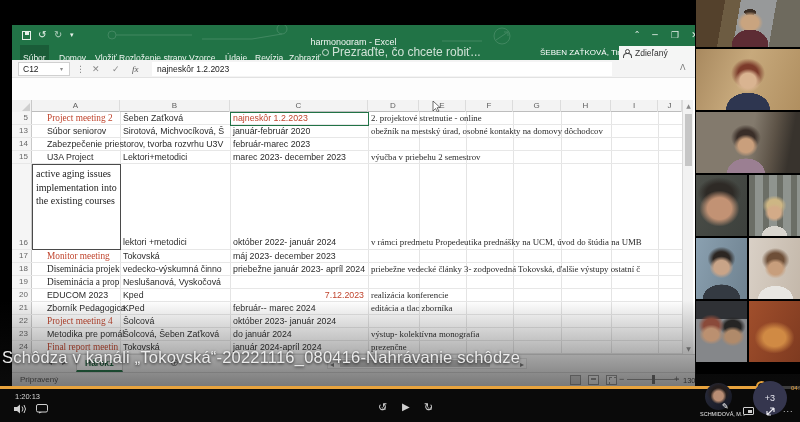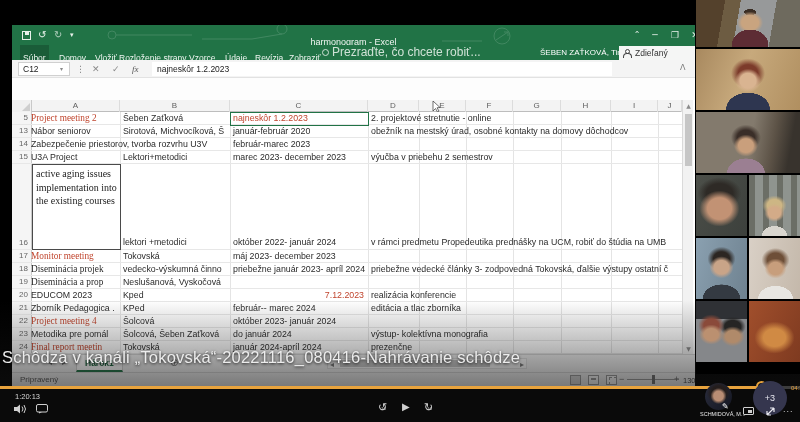--- a/index.html
+++ b/index.html
@@ -42,21 +42,21 @@
   .chl{position:absolute;top:0;height:12px;line-height:12px;text-align:center;font-size:8px;color:#5f5f5f;border-right:1px solid #dcdcdc;}
   #corner{left:0;top:0;width:20px;height:12px;border-right:1px solid #c9c9c9;background:#f1f1f1;}
   #corner:before{content:"";position:absolute;right:1px;bottom:1px;border-left:8px solid transparent;border-bottom:8px solid #cfcfcf;}
   
   #grid{left:0;top:87px;width:670px;height:242px;background:#fff;overflow:hidden;}
   .vline{position:absolute;top:0;width:1px;height:242px;background:#e4e4e4;}
   .row{position:absolute;left:0;width:670px;height:13px;border-bottom:1px solid #e7e7e7;}
   .rn{position:absolute;left:0;top:0;width:20px;height:100%;background:#f5f5f5;border-right:1px solid #c9c9c9;
       font-size:8px;color:#666;text-align:right;padding-right:3px;line-height:12px;display:flex;align-items:flex-end;justify-content:flex-end;}
   .cell{position:absolute;top:0;height:13px;line-height:13px;font-size:8.8px;color:#2b2b2b;white-space:nowrap;overflow:hidden;padding-left:3px;}
-  .ca{left:16px;width:88px;} .cb{left:108px;width:110px;} .cc{left:218px;width:138px;} .cd{left:356px;width:314px;overflow:visible;}
+  .ca{left:32px;width:88px;} .cb{left:108px;width:110px;} .cc{left:218px;width:138px;} .cd{left:356px;width:314px;overflow:visible;font-family:Liberation Serif, serif;}
   .red{color:#c0452e;}
   .serif{font-family:"Liberation Serif",serif;font-size:9.3px;}
   .span2{width:198px;}
   .rright{text-align:right;padding-right:4px;}
   .tallrow .cell{top:auto;bottom:0;}
   #a16box{left:20px;top:139px;width:89px;height:86px;border:1.5px solid #4a4a4a;background:#fff;
           font-family:"Liberation Serif",serif;font-size:10px;line-height:13.5px;color:#222;padding:2px 3px;}
   #c12sel{left:218px;top:87px;width:139px;height:14px;border:1px solid #217346;pointer-events:none;}
   
   #vsb{left:670px;top:75px;width:11px;height:254px;background:#f2f2f2;border-left:1px solid #dadada;}
@@ -246,42 +246,42 @@
 
       <div class="row" style="top:0">
         <span class="rn">5</span>
         <span class="cell ca serif red">Project meeting 2</span>
         <span class="cell cb">Šeben Zaťková</span>
         <span class="cell cc red">najneskôr 1.2.2023</span>
         <span class="cell cd">2. projektové stretnutie - online</span>
       </div>
       <div class="row" style="top:13px">
         <span class="rn">13</span>
-        <span class="cell ca">Nábor seniorov</span>
+        <span class="cell ca">Súbor seniorov</span>
         <span class="cell cb">Sirotová, Michvocíková, Š</span>
         <span class="cell cc">január-február 2020</span>
         <span class="cell cd">obežník na mestský úrad, osobné kontakty na domovy dôchodcov</span>
       </div>
       <div class="row" style="top:26px">
         <span class="rn">14</span>
         <span class="cell ca span2">Zabezpečenie priestorov, tvorba rozvrhu U3V</span>
         <span class="cell cc">február-marec 2023</span>
       </div>
       <div class="row" style="top:39px">
         <span class="rn">15</span>
         <span class="cell ca">U3A Project</span>
         <span class="cell cb">Lektori+metodici</span>
         <span class="cell cc">marec 2023- december 2023</span>
         <span class="cell cd">výučba v priebehu 2 semestrov</span>
       </div>
       <div class="row tallrow" style="top:52px;height:86px">
         <span class="rn">16</span>
         <span class="cell cb">lektori +metodici</span>
         <span class="cell cc">október 2022- január 2024</span>
-        <span class="cell cd">v rámci predmetu Propedeutika prednášky na UCM, robiť do štúdia na UMB</span>
+        <span class="cell cd">v rámci predmetu Propedeutika prednášky na UCM, úvod do štúdia na UMB</span>
       </div>
       <div class="row" style="top:138px">
         <span class="rn">17</span>
         <span class="cell ca serif red">Monitor meeting</span>
         <span class="cell cb">Tokovská</span>
         <span class="cell cc">máj 2023- december 2023</span>
       </div>
       <div class="row" style="top:151px">
         <span class="rn">18</span>
         <span class="cell ca serif">Diseminácia projek</span>

